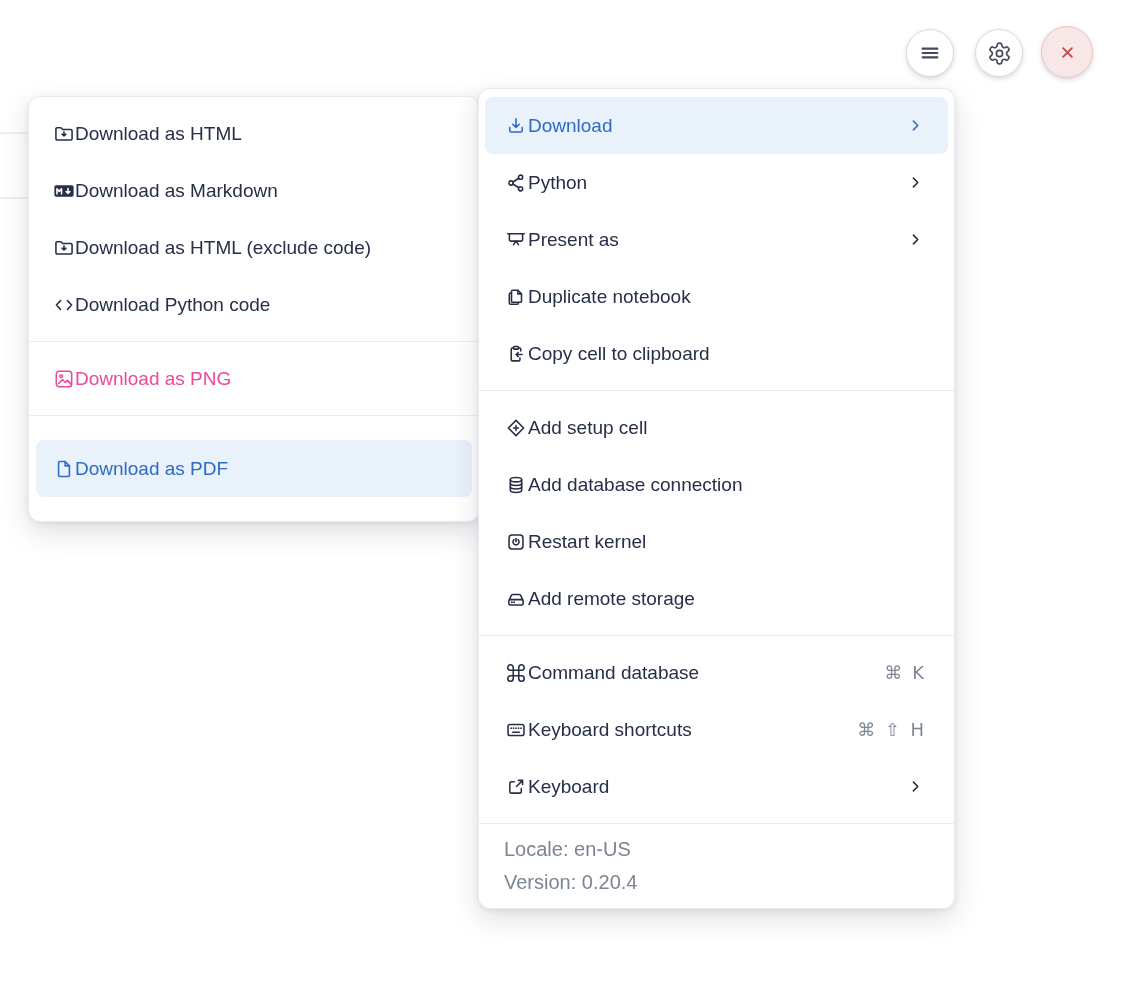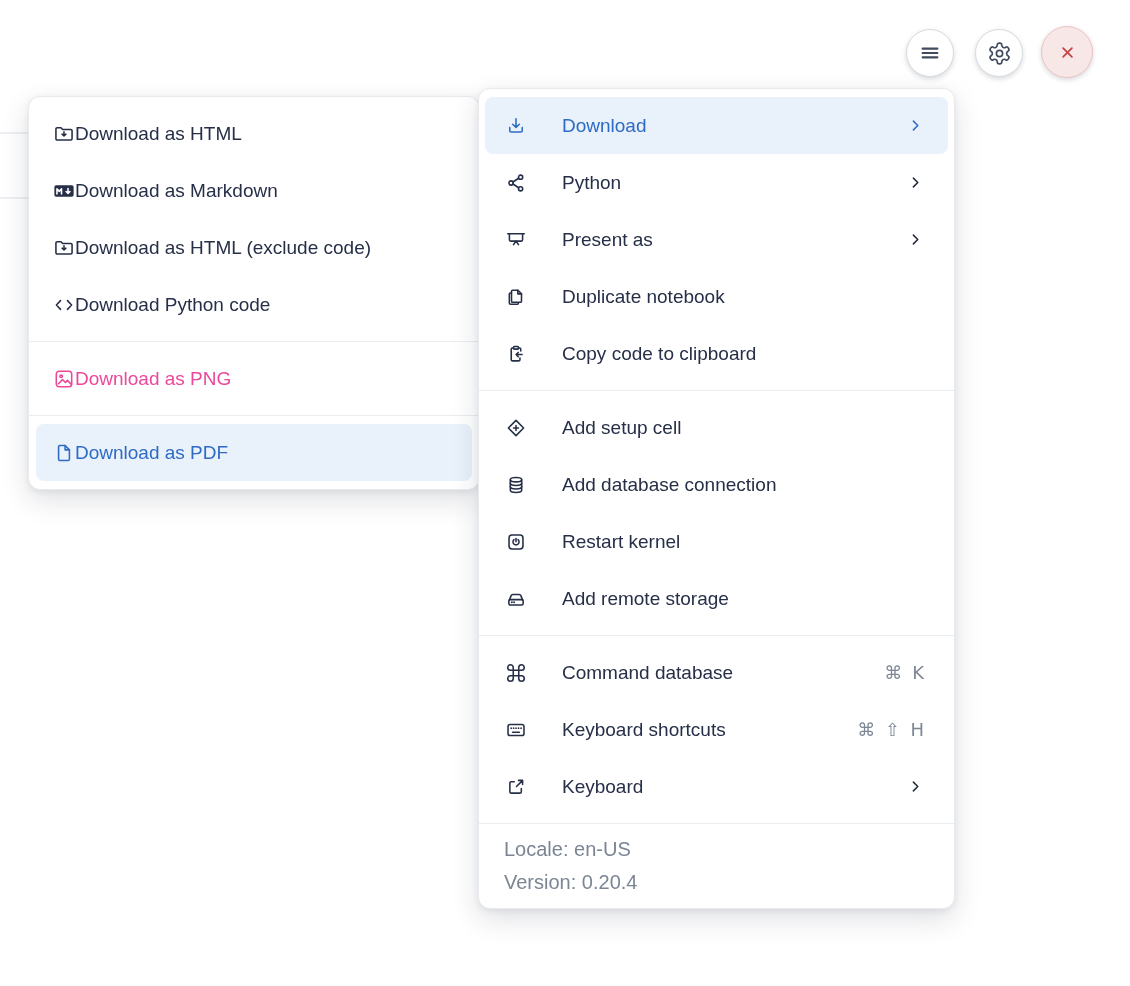--- a/index.html
+++ b/index.html
@@ -26,28 +26,28 @@
   #mainmenu { left: 478px; top: 88px; width: 477px; }
 
   .sec { padding: 8px 0; }
   .divider { height: 1px; background: #e9edf1; }
 
   .row {
     display: flex; align-items: center; height: 57px;
     font-size: 19px; color: #262f47; cursor: pointer; white-space: nowrap;
   }
   #submenu .row  { padding: 0 16px 0 24px; }
-  #mainmenu .row { padding: 0 30px 0 26px; gap: 35px; }
+  #mainmenu .row { padding: 0 30px 0 26px; gap: 1px; }
 
   .row.disabled { color: #ec4899; cursor: default; }
 
   .row.selected {
     background: #e9f1fb; color: #2e6bc4; border-radius: 8px;
   }
-  #submenu .row.selected  { margin: 0 7px; padding: 0 7px 0 17px; }
+  #submenu .row.selected  { margin: 16px 7px; padding: 0 7px 0 17px; }
   #mainmenu .row.selected { margin: 0 6px; padding: 0 24px 0 20px; }
 
   .mi { width: 22px; height: 22px; flex: none; }
   .mi svg { width: 22px; height: 22px; display: block; stroke: currentColor; fill: none;
             stroke-width: 1.7; stroke-linecap: round; stroke-linejoin: round; }
 
   .chev { margin-left: auto; flex: none; }
   .chev svg { width: 17px; height: 17px; display: block; stroke: currentColor; fill: none;
               stroke-width: 2.1; stroke-linecap: round; stroke-linejoin: round; }
   #mainmenu .row .chev { color: #1f2838; }
@@ -216,21 +216,21 @@
     </div>
     <div class="row">
       <span class="mi">
         <svg viewBox="0 0 24 24">
             <path d="M9.3 5.4H8.1c-.7 0-1.3.6-1.3 1.3v11.5c0 .7.6 1.3 1.3 1.3h6.9c.7 0 1.3-.6 1.3-1.3v-1.8"></path>
             <path d="M14.7 5.4h1.2c.7 0 1.3.6 1.3 1.3v2.1"></path>
             <rect x="9.3" y="3.8" width="5.4" height="2.9" rx="0.9"></rect>
             <path d="M18.6 12.6h-6.5M14.4 10.3 12.1 12.6l2.3 2.3"></path>
           </svg>
       </span>
-      <span>Copy code to clipboard</span>
+      <span>Copy cell to clipboard</span>
     </div>
   </div>
   <div class="divider"></div>
   <div class="sec">
     <div class="row">
       <span class="mi">
         <svg viewBox="0 0 24 24">
             <path d="M12 3.7 20.3 12 12 20.3 3.7 12z"></path>
             <path d="M12 9.3v5.4M9.3 12h5.4"></path>
           </svg>

